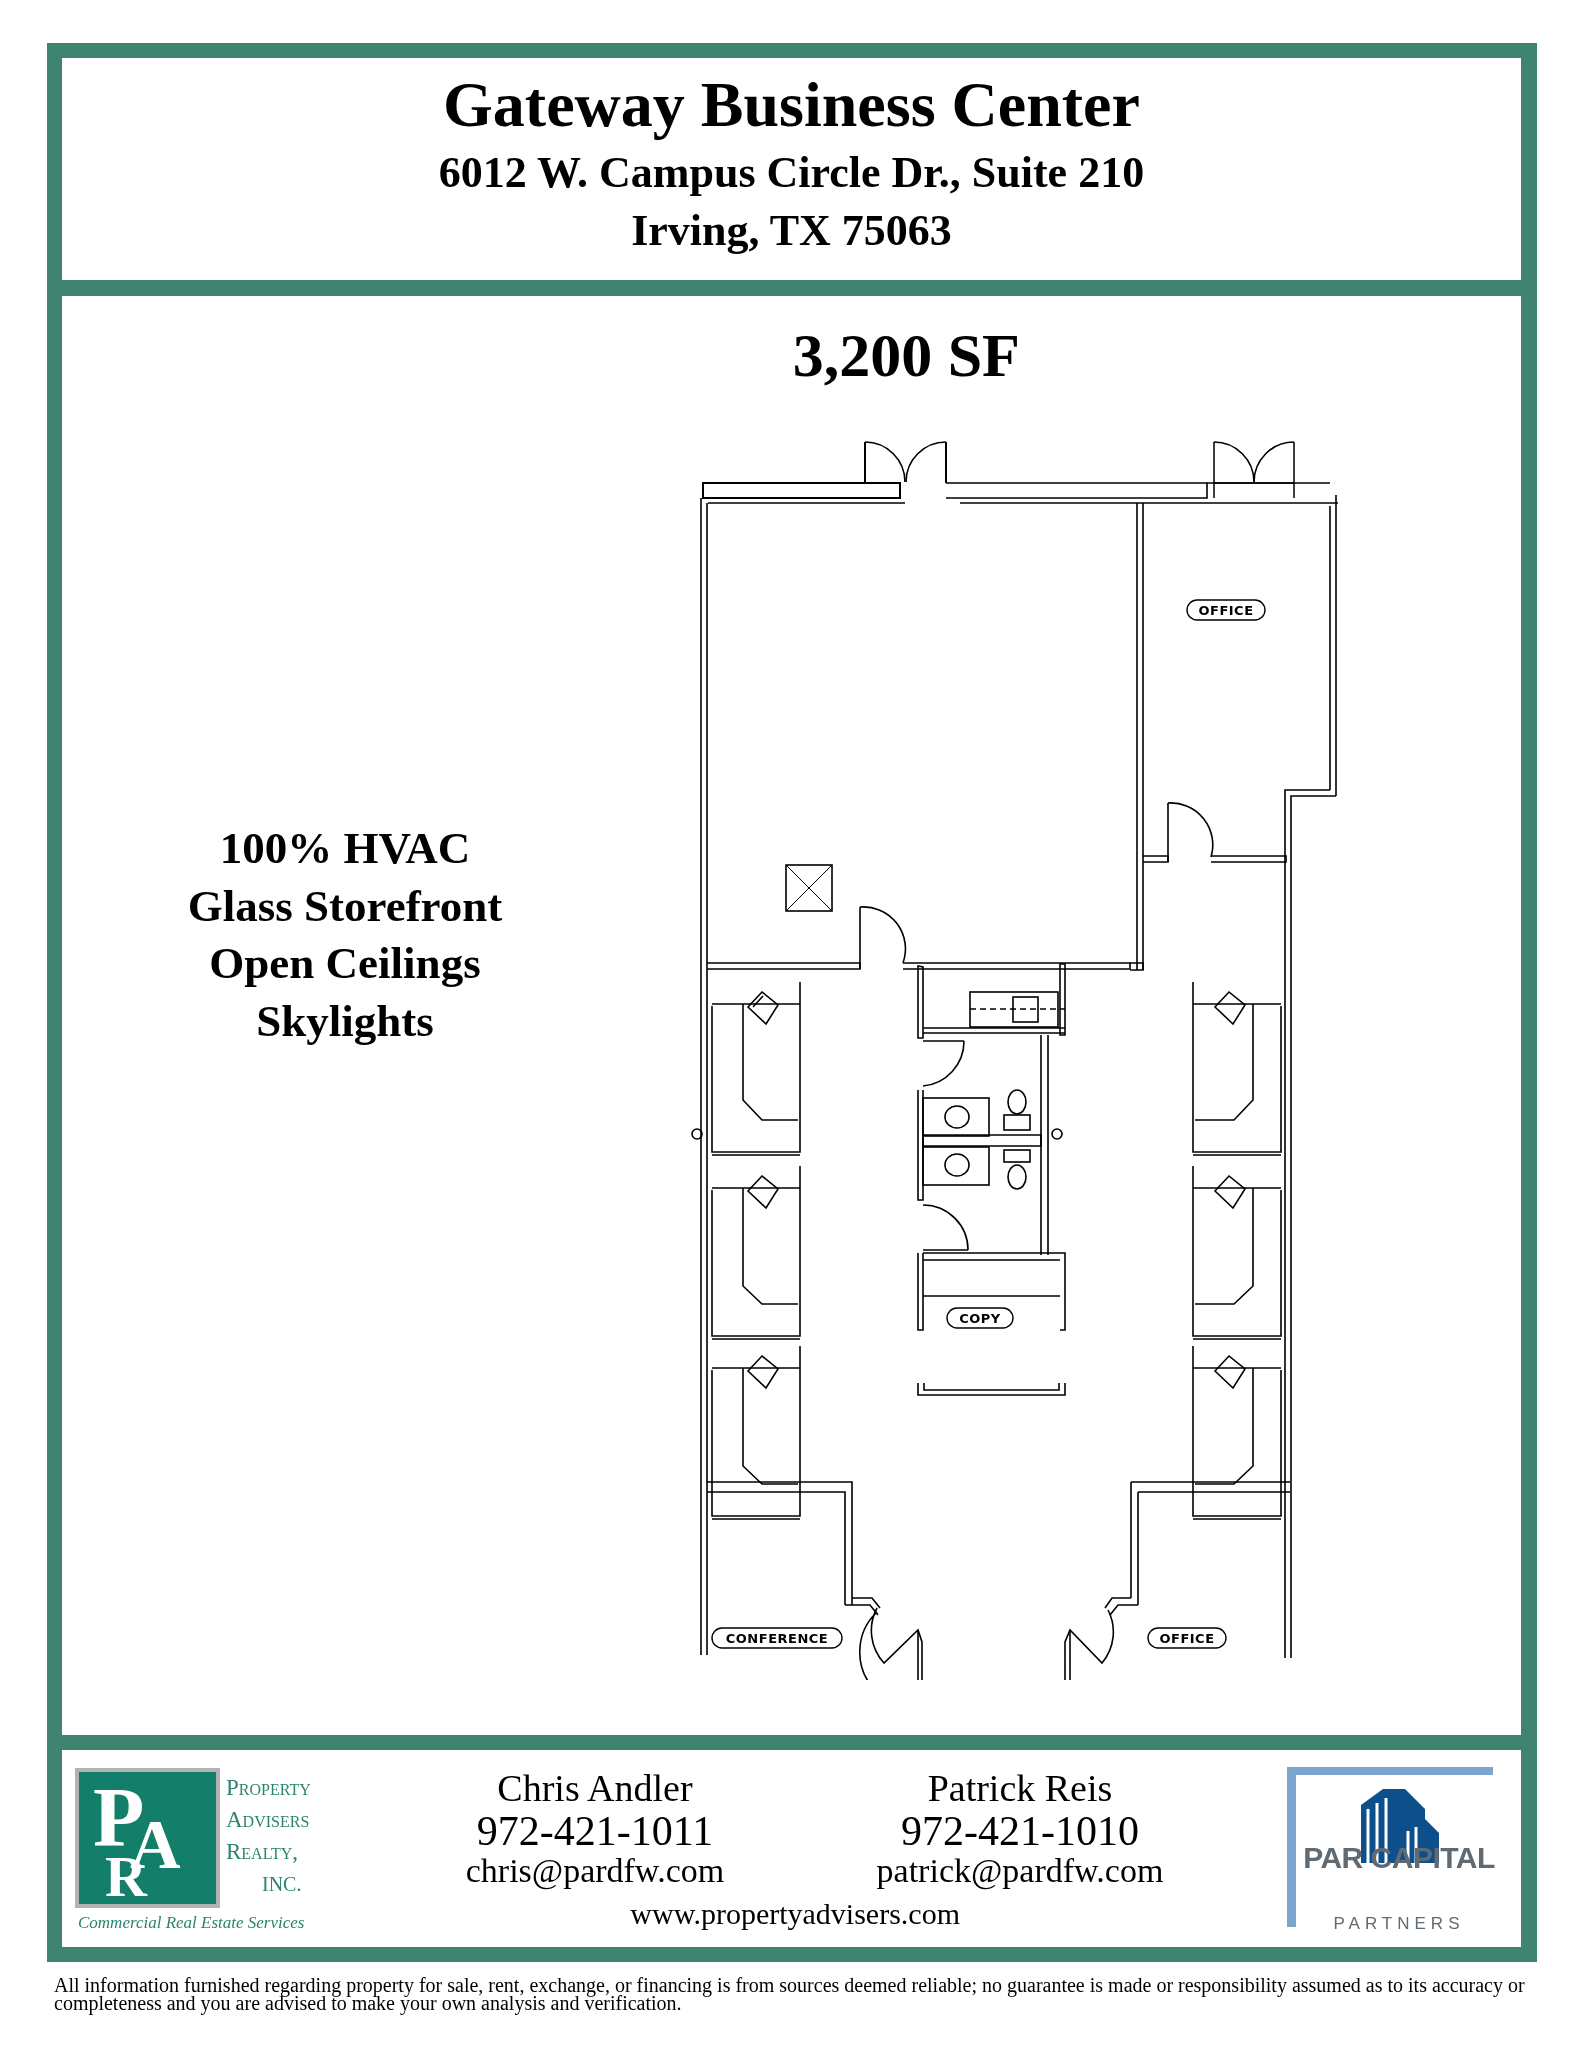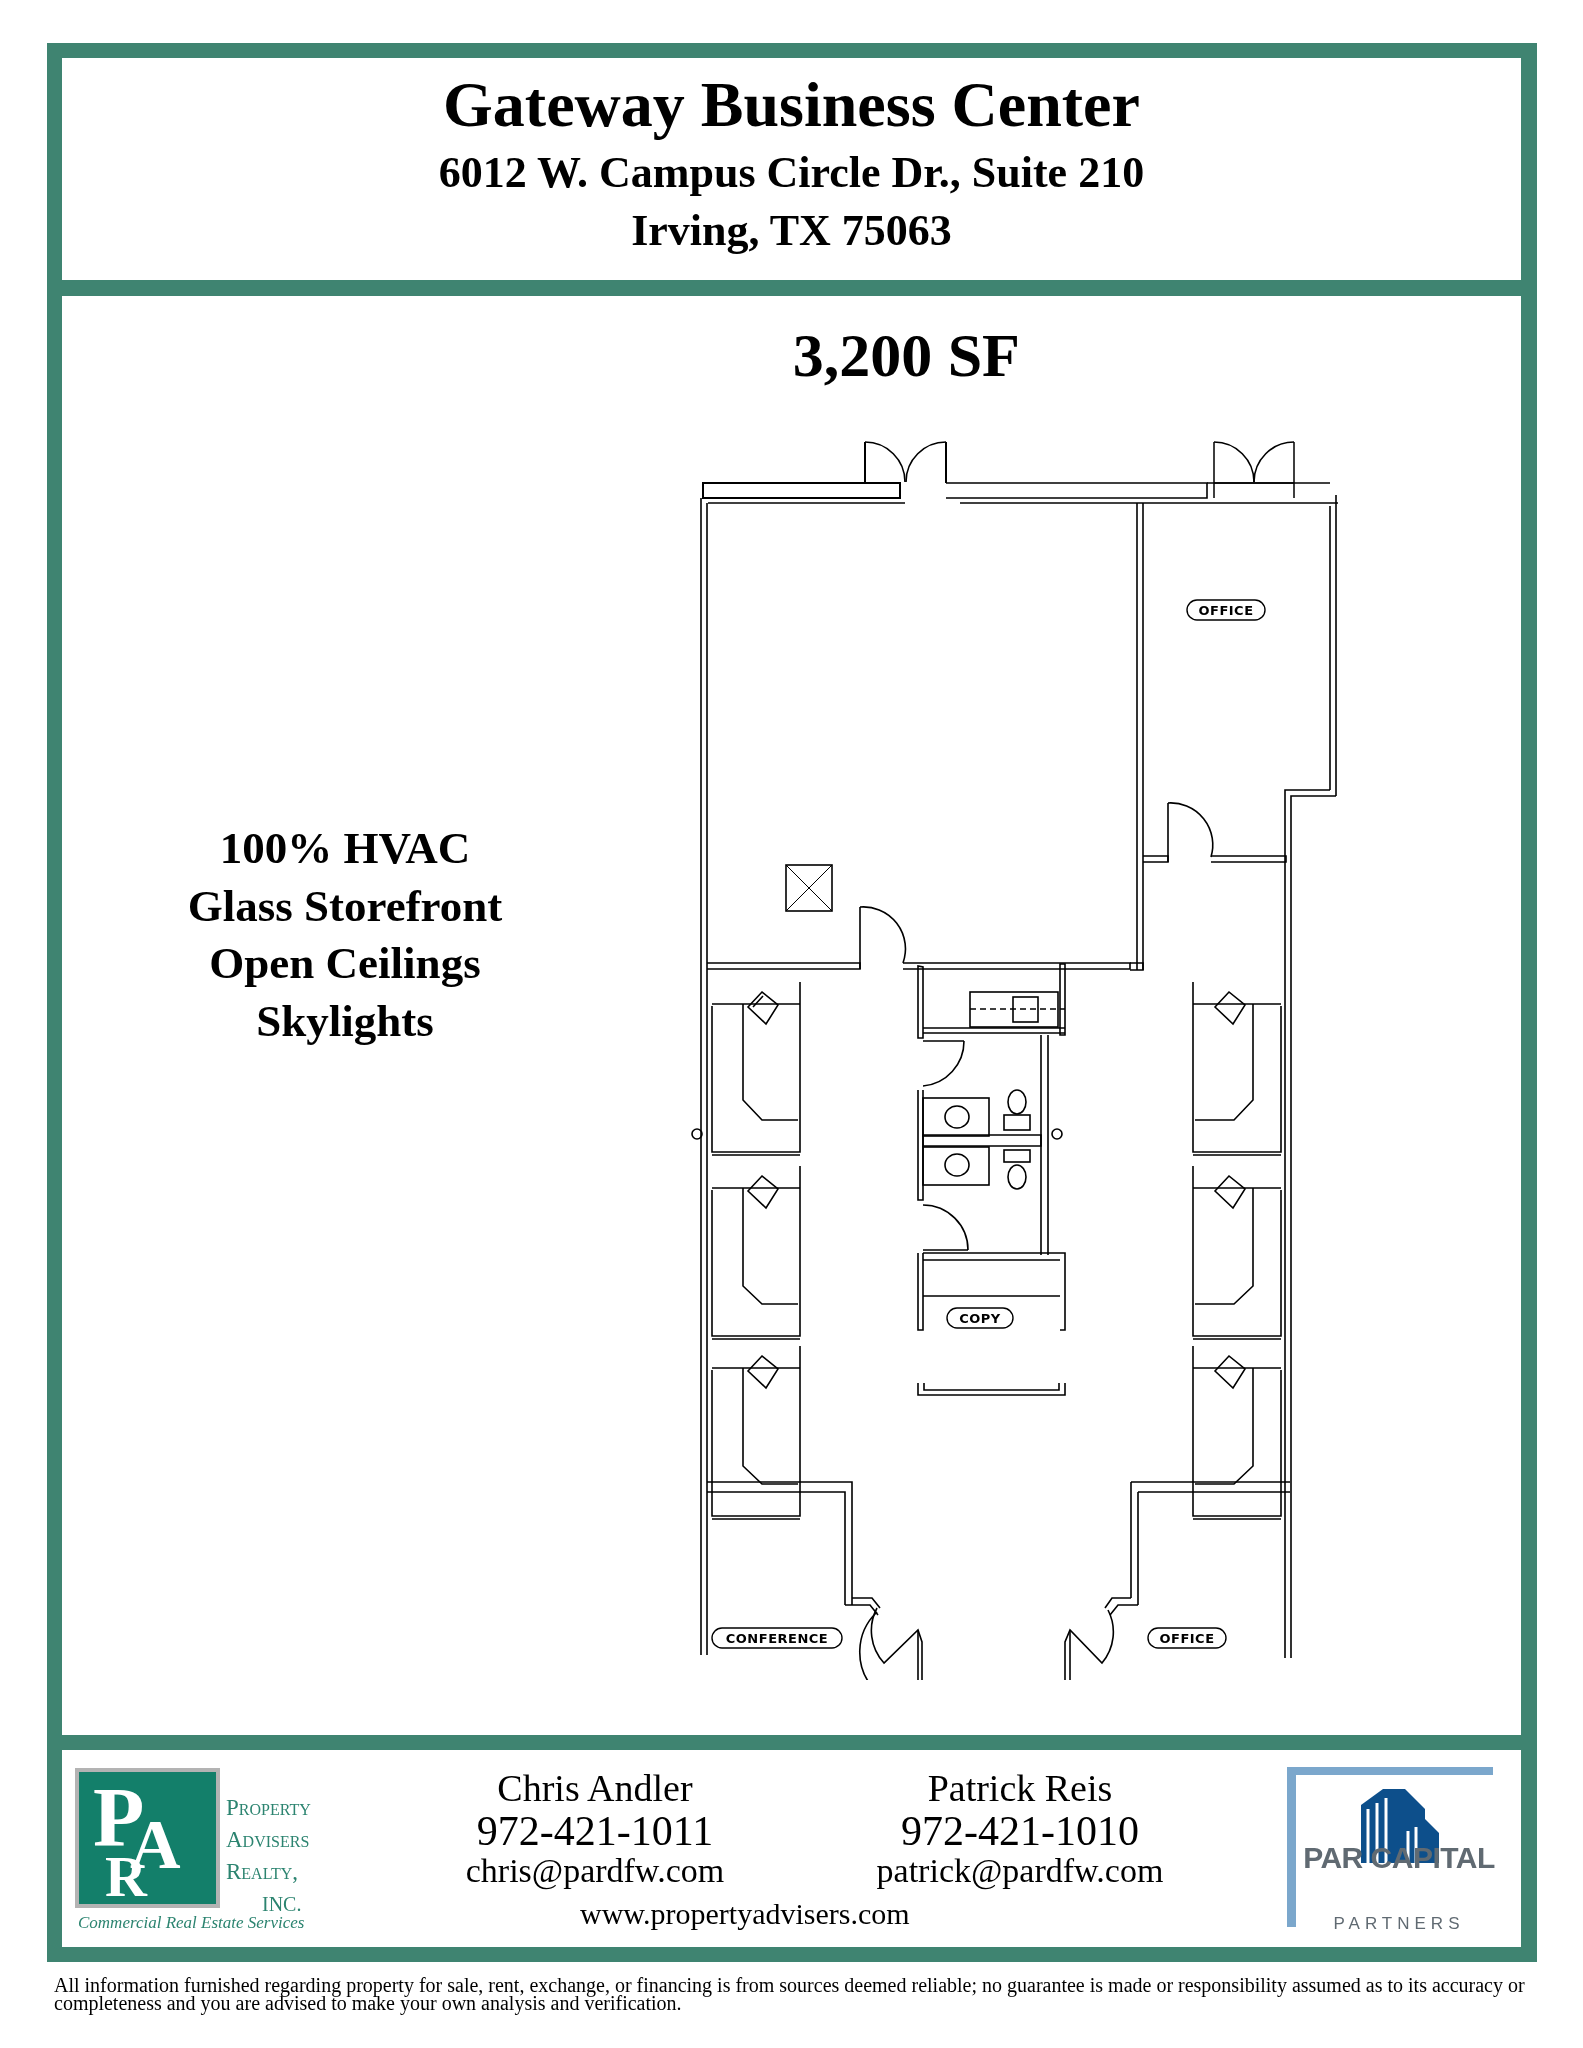--- a/index.html
+++ b/index.html
@@ -14,21 +14,21 @@
   #features { position: absolute; left: 150px; width: 390px; top: 820px; text-align: center; font-weight: bold; font-size: 45px; line-height: 57.5px; }
   #features div { white-space: nowrap; }
   #plan { position: absolute; left: 690px; top: 430px; }
   .plan-label { font-family: "DejaVu Sans", sans-serif; font-size: 13px; font-weight: bold; letter-spacing: 0.5px; }
   .contact { position: absolute; text-align: center; width: 360px; }
   .contact .name { font-size: 38px; line-height: 42px; }
   .contact .phone { font-size: 42px; line-height: 44px; }
   .contact .email { font-size: 34px; line-height: 36px; }
   #contact-1 { left: 415px; top: 1767px; }
   #contact-2 { left: 840px; top: 1767px; }
-  #website { position: absolute; left: 580px; width: 400px; top: 1897px; text-align: left; font-size: 30px; line-height: 34px; }
+  #website { position: absolute; left: 560px; width: 400px; top: 1897px; text-align: right; font-size: 30px; line-height: 34px; }
   #par-logo { position: absolute; left: 75px; top: 1768px; }
   #par-name { position: absolute; left: 226px; top: 1772px; color: #2c8470; font-size: 23px; line-height: 32px; }
   #par-name div { white-space: nowrap; }
   #par-tagline { position: absolute; left: 78px; top: 1913px; color: #2c8470; font-size: 17px; font-style: italic; white-space: nowrap; }
   #cap-logo { position: absolute; left: 1285px; top: 1765px; }
   #cap-name { position: absolute; left: 1294px; top: 1842px; width: 210px; text-align: center; font-family: "Liberation Sans", sans-serif; font-weight: bold; color: #606a72; font-size: 30px; line-height: 32px; letter-spacing: -0.5px; white-space: nowrap; }
   #cap-sub { position: absolute; left: 1294px; top: 1914px; width: 210px; text-align: center; font-family: "Liberation Sans", sans-serif; color: #606a72; font-size: 17px; letter-spacing: 5px; white-space: nowrap; }
   #disclaimer { position: absolute; left: 54px; top: 1976px; width: 1480px; font-size: 20px; line-height: 18px; }
 </style>
 </head>
@@ -171,21 +171,21 @@
 </svg>
 
 <svg id="par-logo" width="145" height="140" viewBox="0 0 145 140" xmlns="http://www.w3.org/2000/svg">
   <rect x="0" y="0" width="145" height="140" fill="#b3b3b3"></rect>
   <rect x="4" y="4" width="137" height="132" fill="#137f6a"></rect>
   <text x="18" y="78" font-family="Liberation Serif, serif" font-size="84" fill="#ffffff" font-weight="bold">P</text>
   <text x="55" y="100" font-family="Liberation Serif, serif" font-size="70" fill="#ffffff" font-weight="bold">A</text>
   <text x="30" y="128" font-family="Liberation Serif, serif" font-size="58" fill="#ffffff" font-weight="bold">R</text>
 </svg>
 <div id="par-name">
-  <div style="font-variant: small-caps; margin-top: 20px;">Property</div>
+  <div style="font-variant: small-caps;">Property</div>
   <div style="font-variant: small-caps;">Advisers</div>
   <div style="font-variant: small-caps;">Realty,</div>
   <div style="padding-left: 36px; font-size: 20px;">INC.</div>
 </div>
 <div id="par-tagline">Commercial Real Estate Services</div>
 
 <div class="contact" id="contact-1">
   <div class="name">Chris Andler</div>
   <div class="phone">972-421-1011</div>
   <div class="email">chris@pardfw.com</div>

